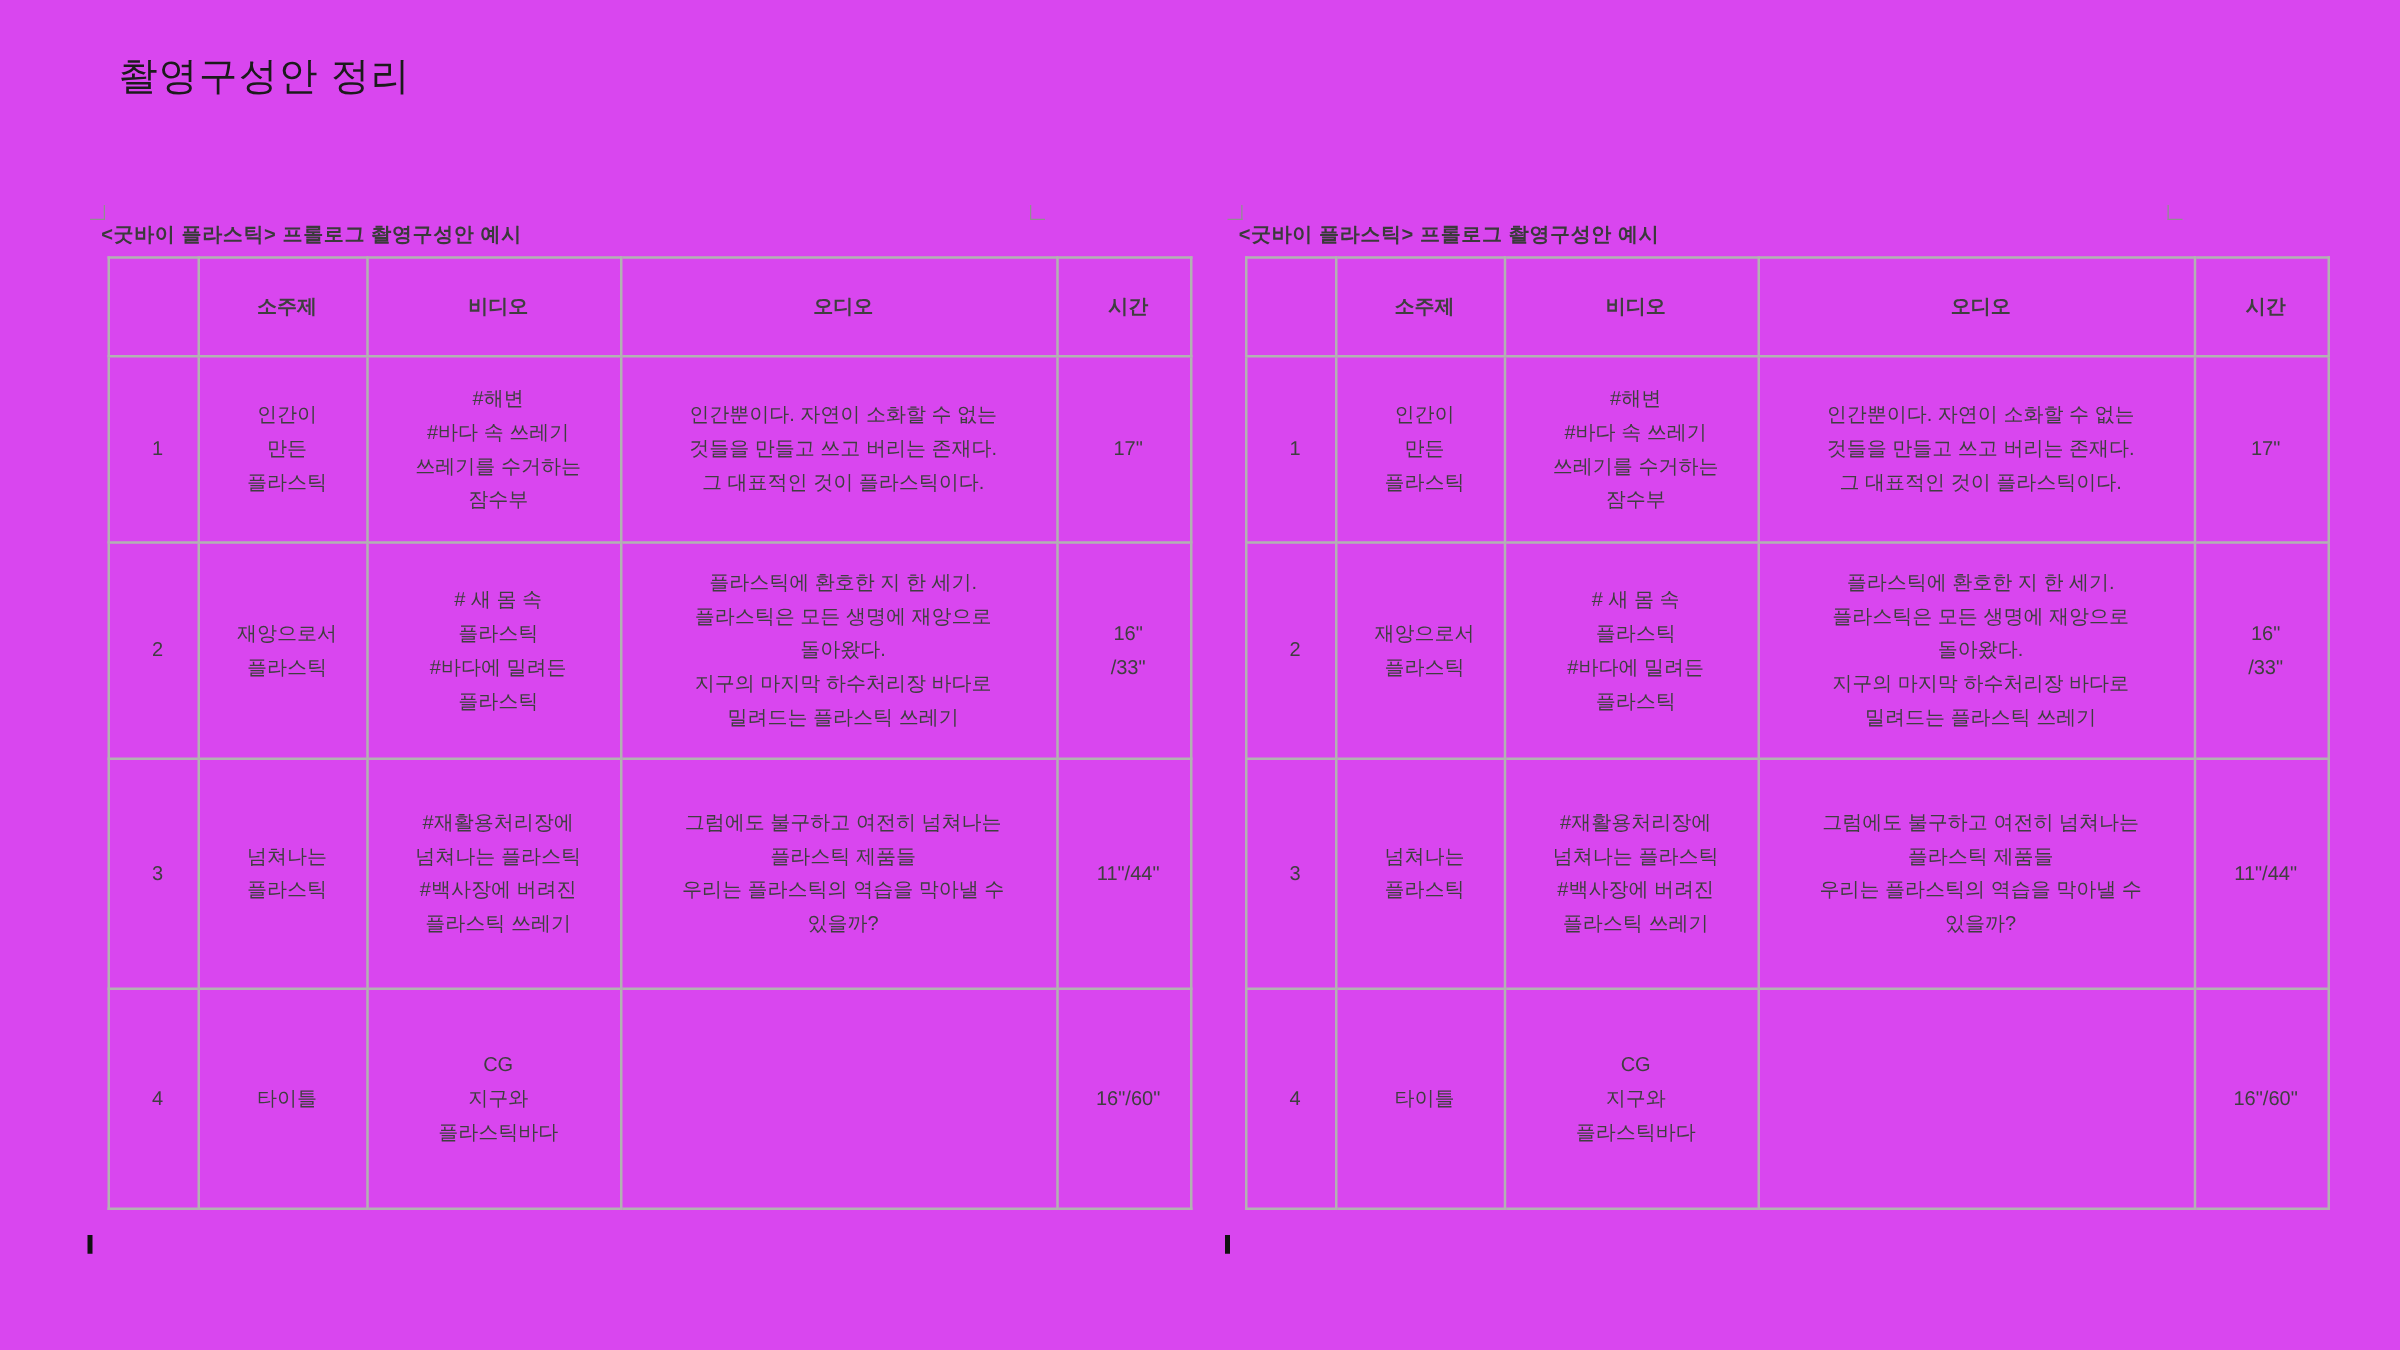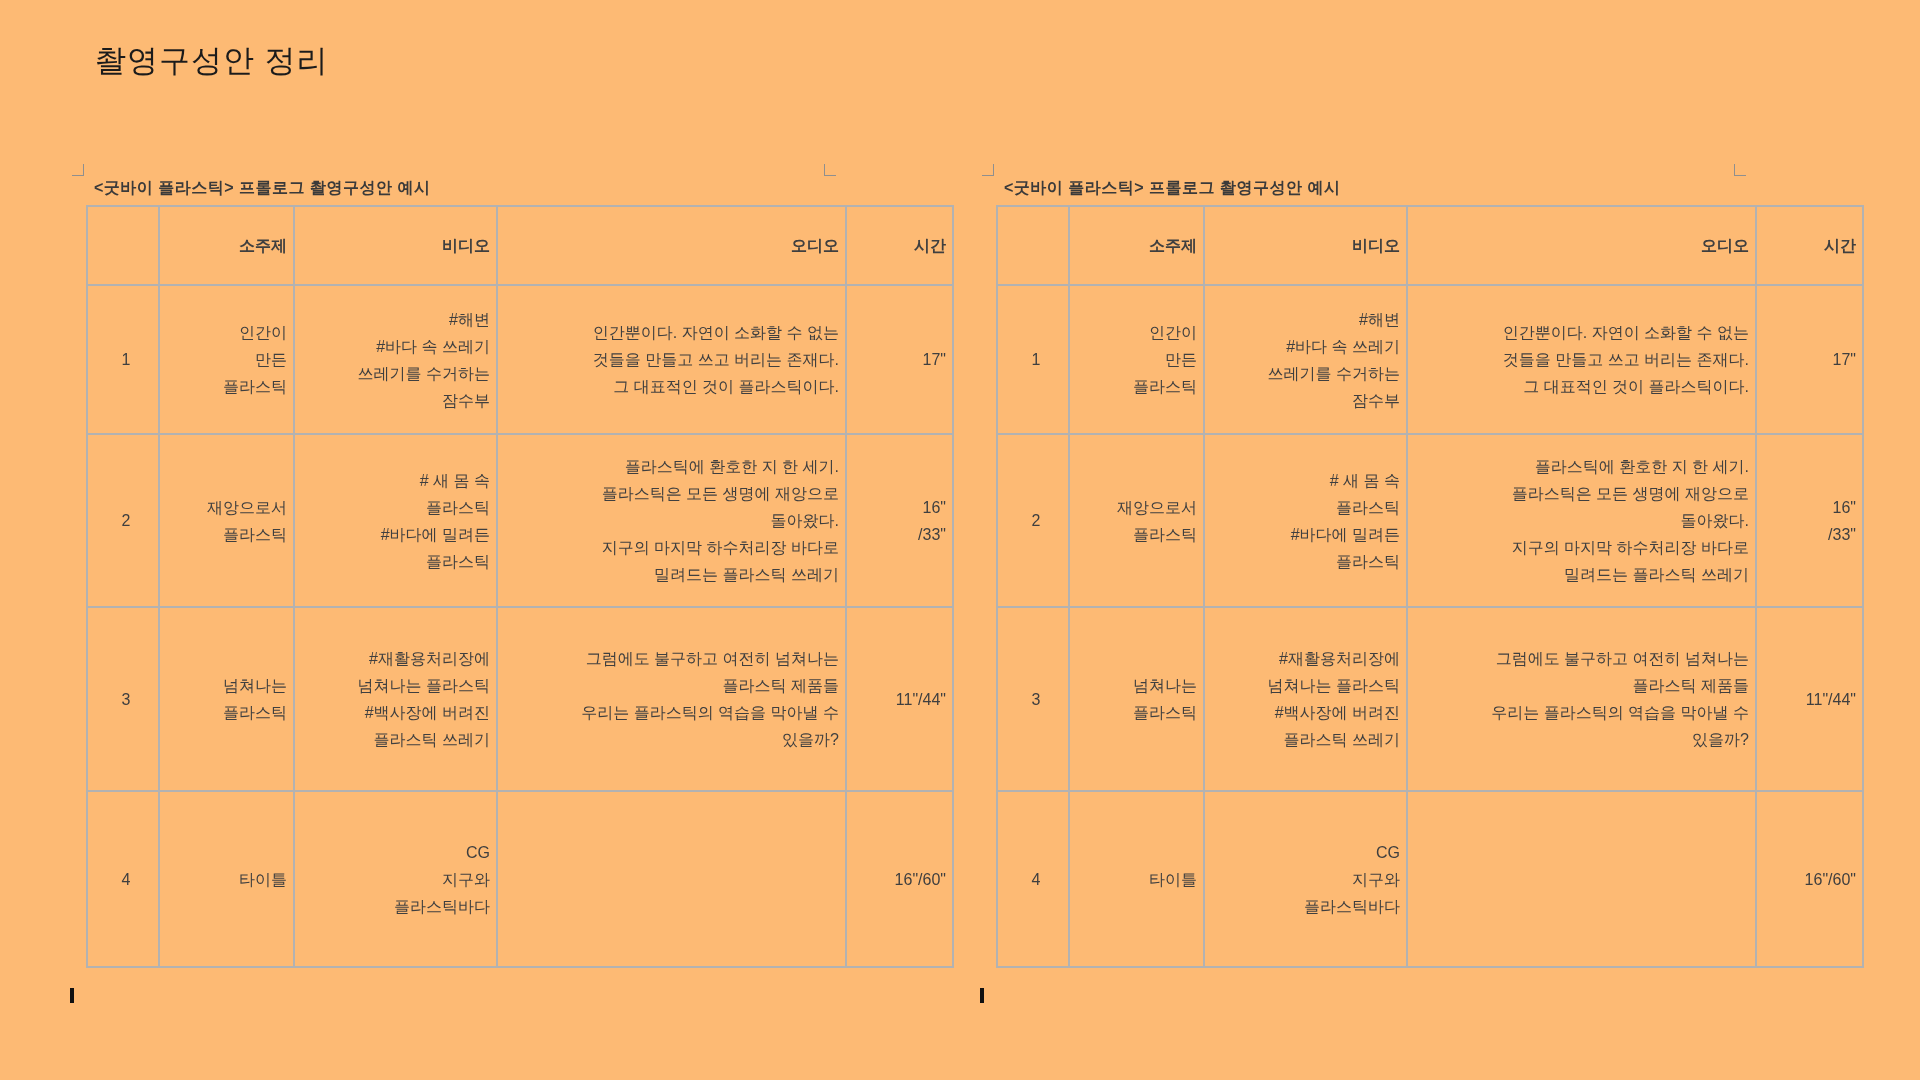--- a/index.html
+++ b/index.html
@@ -5,42 +5,42 @@
   html, body {
     margin: 0;
     padding: 0;
     background: #ffffff;
     font-family: "Liberation Sans", sans-serif;
   }
   .canvas {
     position: relative;
     width: 1920px;
     height: 1080px;
-    background: #fdba74;
+    background: #d946ef;
     overflow: hidden;
   }
   .page-title {
     position: absolute;
     left: 95px;
     top: 40px;
     font-size: 31px;
     font-weight: 400;
     color: #1b1b1b;
     letter-spacing: 1px;
   }
   .panel {
     position: absolute;
     top: 158px;
     width: 790px;
   }
   .panel-left  { left: 70px; }
   .panel-right { left: 980px; }
   .caption {
     position: absolute;
-    left: 24px;
+    left: 11px;
     top: 20px;
     font-size: 16px;
     font-weight: 700;
     color: #3a3a3a;
     letter-spacing: 0.5px;
     white-space: nowrap;
   }
   .sb-table {
     position: absolute;
     left: 16px;
@@ -48,21 +48,21 @@
     border-collapse: collapse;
     table-layout: fixed;
     width: 766px;
   }
   .sb-table td, .sb-table th {
     border: 2px solid #b2b2b2;
     font-size: 16px;
     line-height: 27px;
     color: #3f3f3f;
     vertical-align: middle;
-    text-align: right;
+    text-align: center;
     padding: 4px 6px 4px 12px;
     white-space: pre-line;
     overflow: hidden;
     font-weight: 400;
   }
   .sb-table th { font-weight: 700; }
   .c-num  { width: 52px;  text-align: center; padding-left: 4px; }
   .c-sub  { width: 115px; }
   .c-vid  { width: 183px; margin-top: 14px; }
   .c-aud  { width: 329px; padding-left: 14px; }

